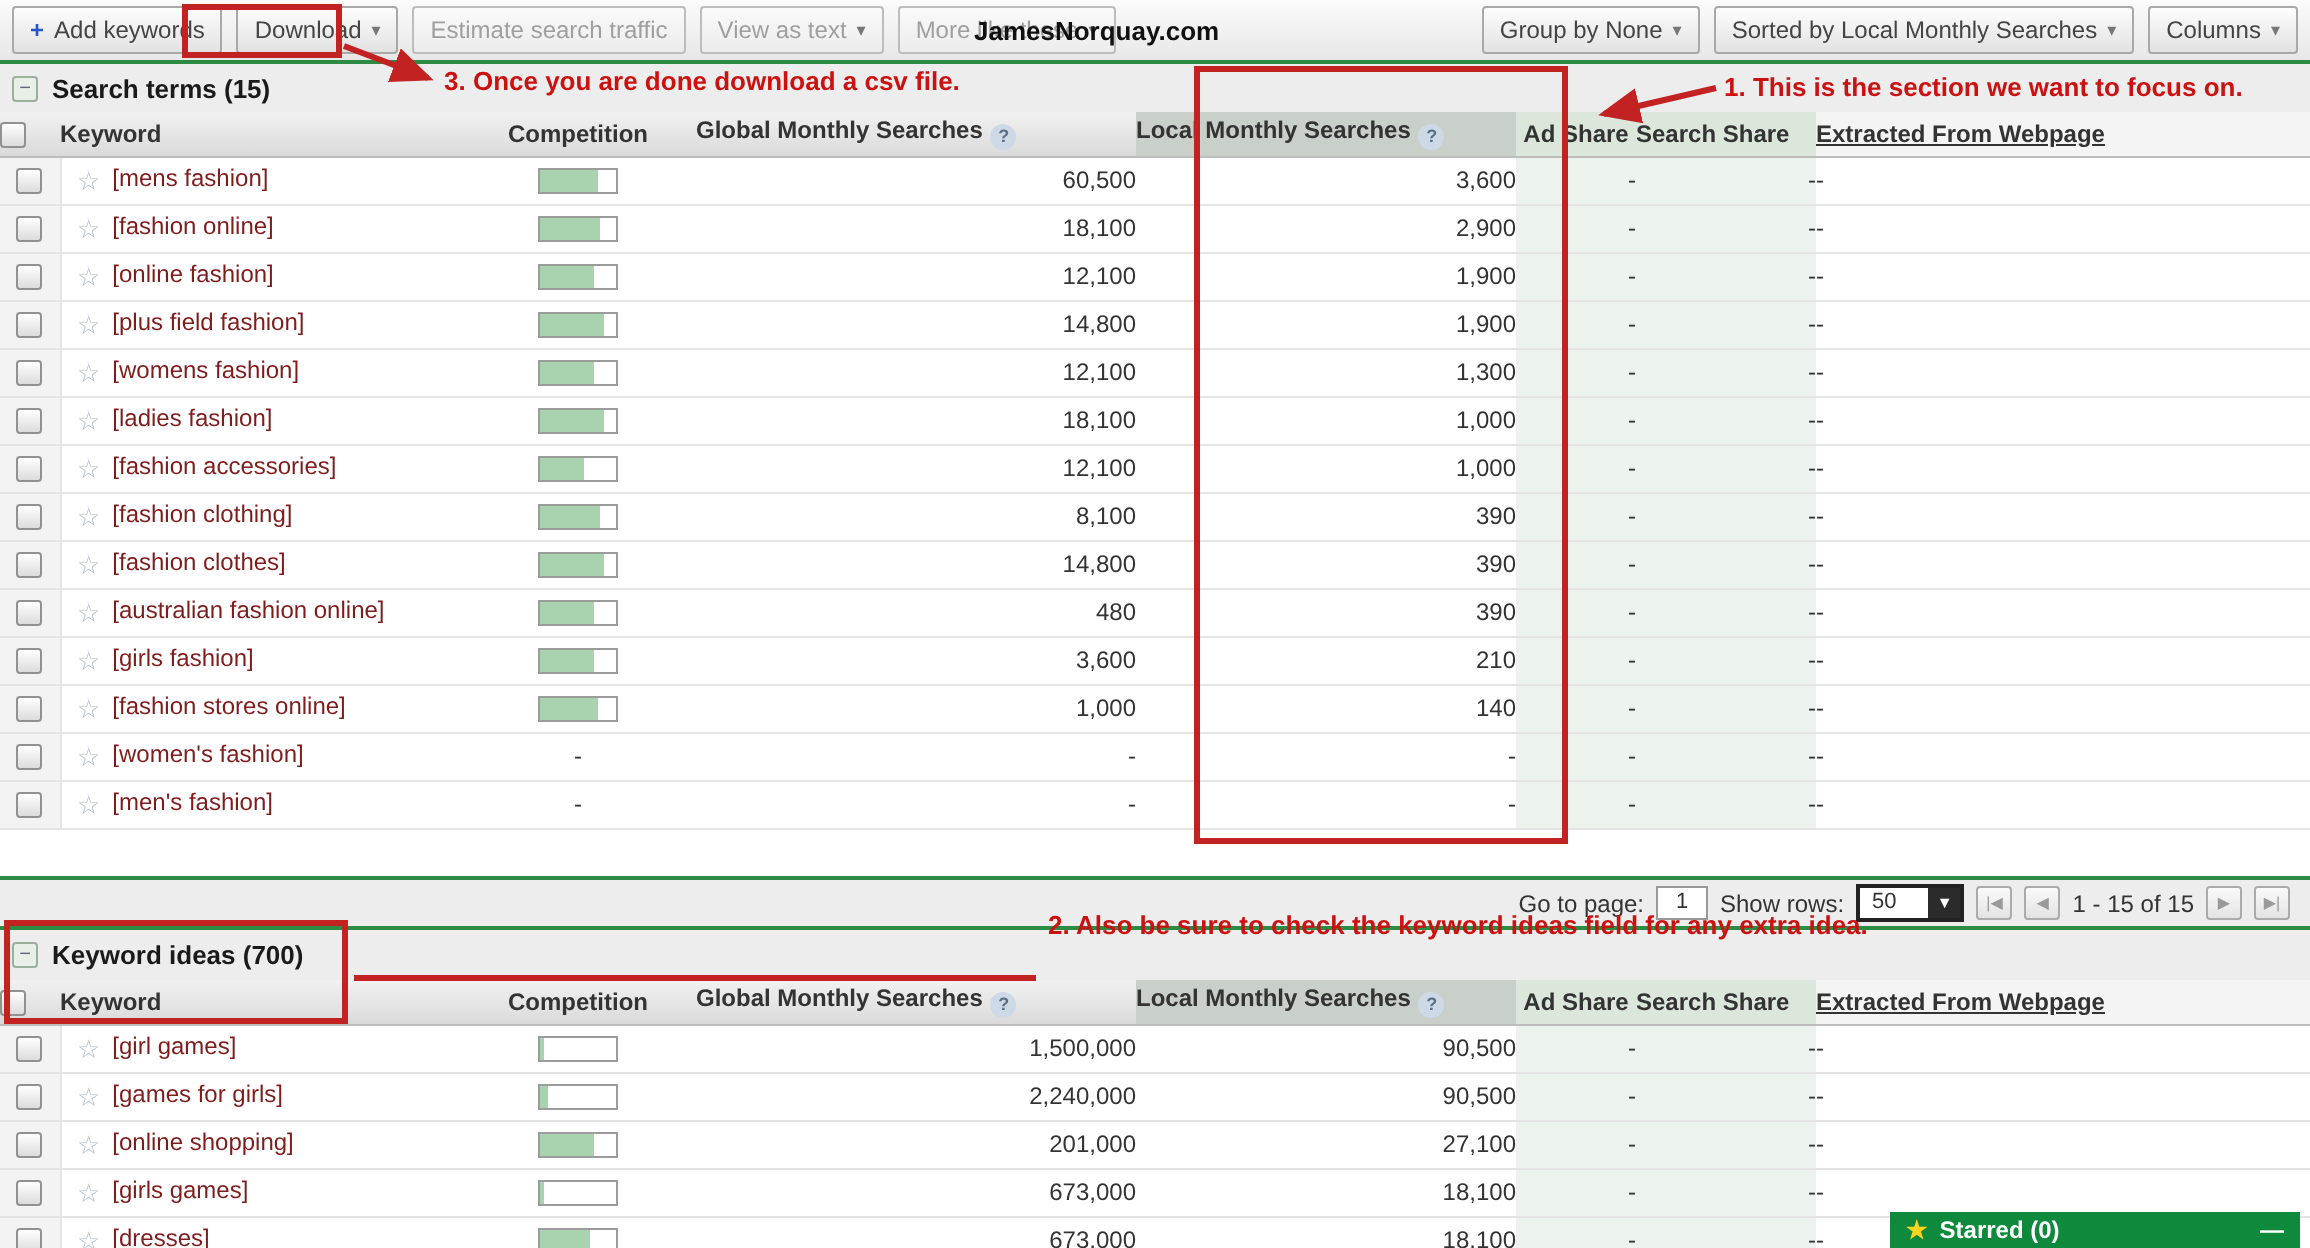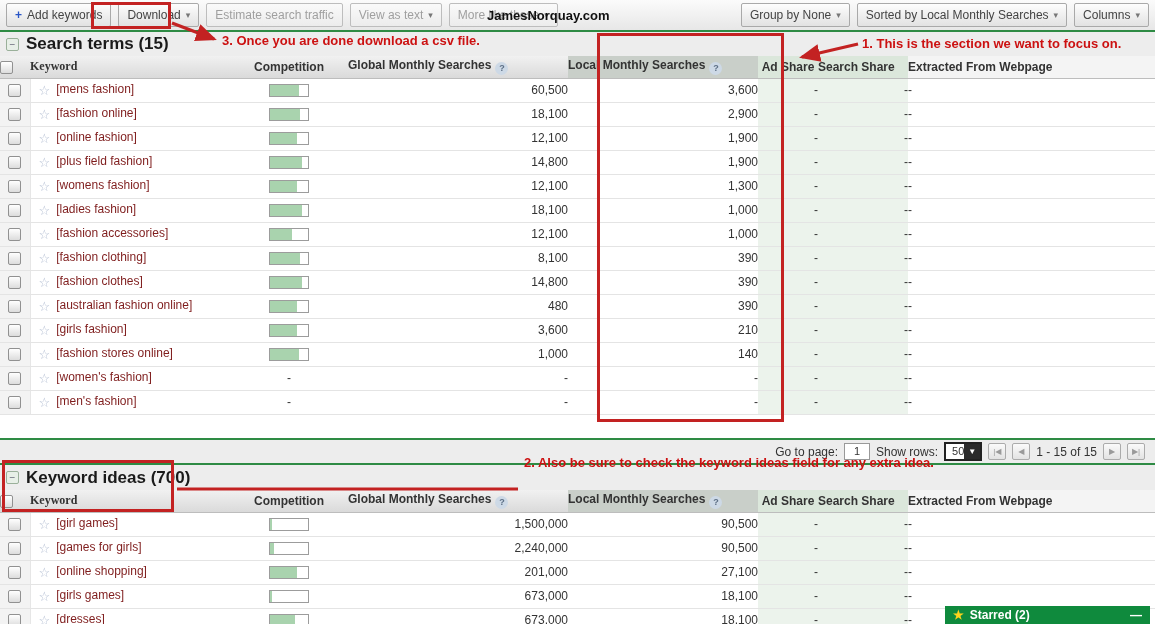--- a/index.html
+++ b/index.html
@@ -29,41 +29,41 @@
 
   
   .section-bar {
     position:absolute; left:0; width:1155px; background:#ededed;
     display:flex; align-items:center; padding-left:6px; gap:7px;
   }
   .collapse-box {
     width:13px; height:13px; border:1px solid #9ab09a; background:#e7efe7; color:#667; font-size:10px;
     display:inline-flex; align-items:center; justify-content:center; border-radius:2px;
   }
-  .section-title { font-weight:bold; font-size:17px; color:#1a1a1a; }
+  .section-title { font-weight:bold; font-size:13px; color:#1a1a1a; }
 
   
   table.kwtable { position:absolute; left:0; width:1155px; border-collapse:collapse; table-layout:fixed; font-size:12px; }
   .kwtable th, .kwtable td { padding:0; overflow:hidden; white-space:nowrap; }
   .kwtable thead th {
     height:22px; background:linear-gradient(#f1f1f1,#dadada); font-weight:bold; color:#333;
     border-bottom:1px solid #bdbdbd; text-align:left; font-size:12px;
   }
   .kwtable thead th.th-local  { background:#c9cfc9; }
   .kwtable thead th.th-green  { background:#dbe7db; }
-  .kwtable thead th.th-extr   { background:#f4f4f4; }
+  .kwtable thead th.th-extr   { background:#f4f4f4;text-decoration:underline; }
   .kwtable tbody td { height:24px; border-bottom:1px solid #e4e4e4; background:#fff; }
   .kwtable tbody td.c-check { background:#f3f3f3; border-right:1px solid #e6e6e6; text-align:center; }
   .kwtable td.c-green { background:#ecf3ec; }
   .r { text-align:right; }
   .pad-r  { padding-right:12px; }
   .pad-r2 { padding-right:10px; }
   .pad-r3 { padding-right:6px; }
   .pad-l  { padding-left:4px; }
-  .kw-head { padding-left:26px;font-family:Liberation Serif, serif; }
+  .kw-head { padding-left:26px; }
   .cb {
     display:inline-block; width:13px; height:13px; border:1px solid #919191; background:linear-gradient(#fff,#dcdcdc);
     border-radius:2px; vertical-align:middle;
   }
   .star { color:#b3bed2; font-size:13px; padding:0 6px 0 8px; vertical-align:middle; }
   a.kw-link { color:#7f1d1d; text-decoration:none; }
   .comp-wrap { display:flex; justify-content:center; align-items:center; height:100%; }
   .comp-bar { width:40px; height:13px; border:1px solid #9c9c9c; background:#fff; }
   .comp-fill { height:100%; background:#a9d3ae; }
   .comp-dash { text-align:center; color:#333; }
@@ -73,21 +73,21 @@
   }
 
   
   .pagination {
     position:absolute; left:0; top:438px; width:1155px; height:27px; background:#ededed;
     border-top:2px solid #2e8b44; border-bottom:2px solid #2e8b44;
     display:flex; align-items:center; justify-content:flex-end; gap:6px; padding-right:10px; color:#333;
   }
   .pg-input { width:26px; height:17px; border:1px solid #999; background:#fff; text-align:center; font-size:11px; line-height:15px; }
   .pg-select { display:inline-flex; height:19px; border:2px solid #222; background:#fff; align-items:stretch; }
-  .pg-select .val { padding:0 0 0 6px; line-height:15px; font-size:11px;text-align:right; }
+  .pg-select .val { padding:0 16px 0 6px; line-height:15px; font-size:11px;text-align:right; }
   .pg-select .arrow { width:16px; background:#2b2b2b; color:#fff; font-size:8px; display:flex; align-items:center; justify-content:center; }
   .nav-btn {
     width:18px; height:17px; border:1px solid #ababab; background:linear-gradient(#fafafa,#e3e3e3);
     color:#9a9a9a; font-size:8px; display:inline-flex; align-items:center; justify-content:center; border-radius:2px;
   }
 
   
   .starred-bar {
     position:absolute; left:945px; top:606px; width:205px; height:18px; background:#0f8a3d;
     display:flex; align-items:center; gap:6px; padding:0 8px; color:#fff; font-weight:bold; font-size:12px;
@@ -514,21 +514,21 @@
         <td class="r pad-r2"><span>18,100</span></td>
         <td class="c-green r pad-r3"><span>-</span></td>
         <td class="c-green r pad-r3"><span>-</span></td>
         <td class="pad-l"><span>-</span></td>
       </tr>
     </tbody>
 </table>
 
 <div class="starred-bar">
   <span class="ystar">★</span>
-  <span>Starred (2)</span>
+  <span>Starred (0)</span>
   <span class="min">—</span>
 </div>
 
 <div class="red-box" id="box-download"></div>
 <div class="red-box" id="box-local"></div>
 <div class="red-box" id="box-ideas"></div>
 <div class="annot" id="annot1">1. This is the section we want to focus on.</div>
 <div class="annot" id="annot2">2. Also be sure to check the keyword ideas field for any extra idea.</div>
 <div class="annot" id="annot3">3. Once you are done download a csv file.</div>
 <svg id="arrow-svg">

